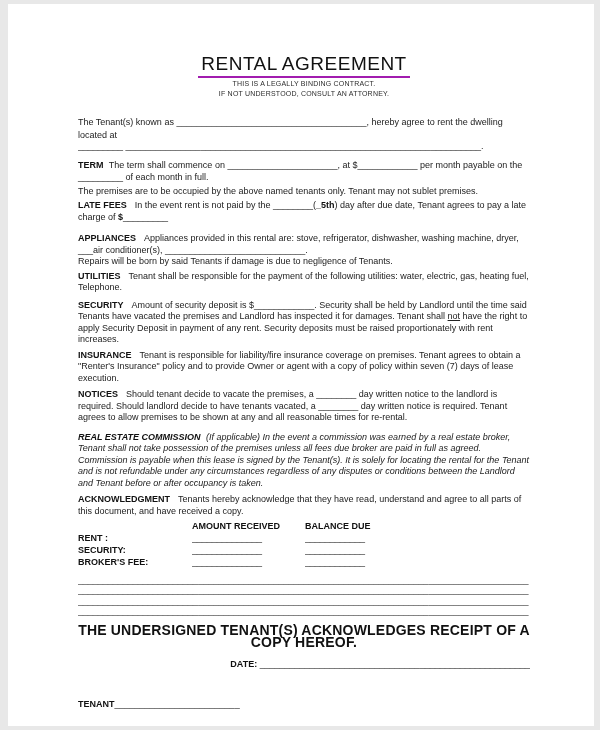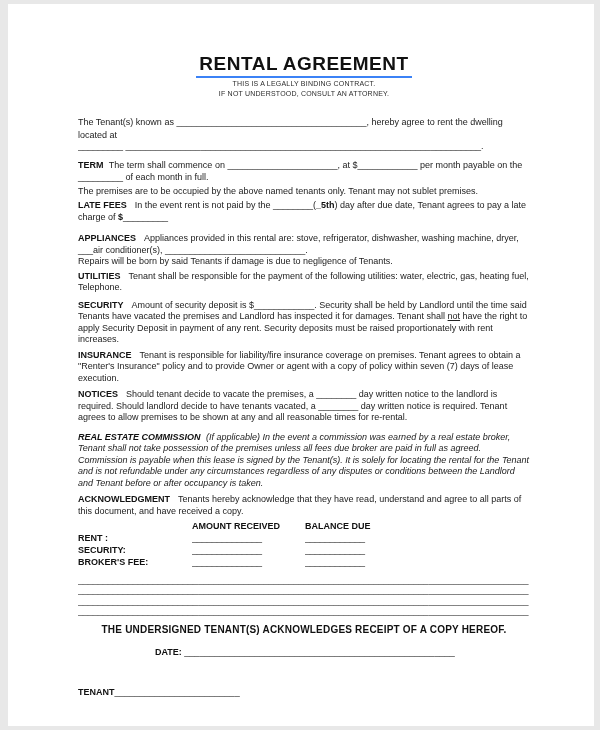--- a/index.html
+++ b/index.html
@@ -10,22 +10,22 @@
     color:#1e1e1e;
   }
   .page{
     position:absolute;left:8px;top:4px;width:586px;height:722px;
     background:#ffffff;overflow:hidden;
   }
   .content{padding:0 64px 0 70px;}
 
   .doc-header{margin-top:49px;text-align:center;}
   .doc-title{
-    display:inline-block;font-size:19px;font-weight:bold;letter-spacing:.5px;
-    border-bottom:2px solid #3b82f6;padding:0 3px 1px 3px;line-height:22px;color:#111;
+    display:inline-block;font-size:19px;font-weight:normal;letter-spacing:.5px;
+    border-bottom:2px solid #a21caf;padding:0 3px 1px 3px;line-height:22px;color:#111;
   }
   .doc-sub{font-size:7px;line-height:9px;color:#2c2c2c;letter-spacing:.2px;margin-top:1px;}
 
   .p{font-size:9px;line-height:11.5px;color:#222;}
   .line{white-space:nowrap;overflow:hidden;}
   .lbl{font-weight:bold;color:#111;margin-right:8px;}
   .lbl-tight{font-weight:bold;color:#111;margin-right:3px;}
   .b{font-weight:bold;color:#111;}
   .u{text-decoration:underline;}
 
@@ -46,22 +46,22 @@
   .ack-table{margin-top:3px;font-size:9px;line-height:12px;}
   .tr{display:flex;gap:12px;}
   .c0{width:102px;font-weight:bold;color:#111;white-space:nowrap;}
   .c1{width:101px;white-space:nowrap;overflow:hidden;}
   .c2{flex:1;white-space:nowrap;overflow:hidden;}
   .th .c1,.th .c2{font-weight:bold;color:#111;}
 
   .sig-lines{margin-top:7px;}
   .sig-line{font-size:9px;line-height:10.3px;color:#333;}
 
-  .undersigned{margin-top:8px;text-align:center;font-size:10px;font-weight:bold;color:#111;letter-spacing:.2px;line-height:12px;}
-  .date-row{margin-top:10px;padding-left:77px;font-size:9px;line-height:12px;}
+  .undersigned{margin-top:8px;text-align:center;font-size:14px;font-weight:bold;color:#111;letter-spacing:.2px;line-height:12px;}
+  .date-row{margin-top:10px;padding-left:77px;font-size:9px;line-height:12px;text-align:right;}
   .footer-row{margin-top:28px;display:flex;font-size:9px;line-height:12px;}
   .owner-block{width:175px;}
 </style>
 </head>
 <body>
 
 <div class="page">
   <div class="content">
 
     <div class="doc-header">

